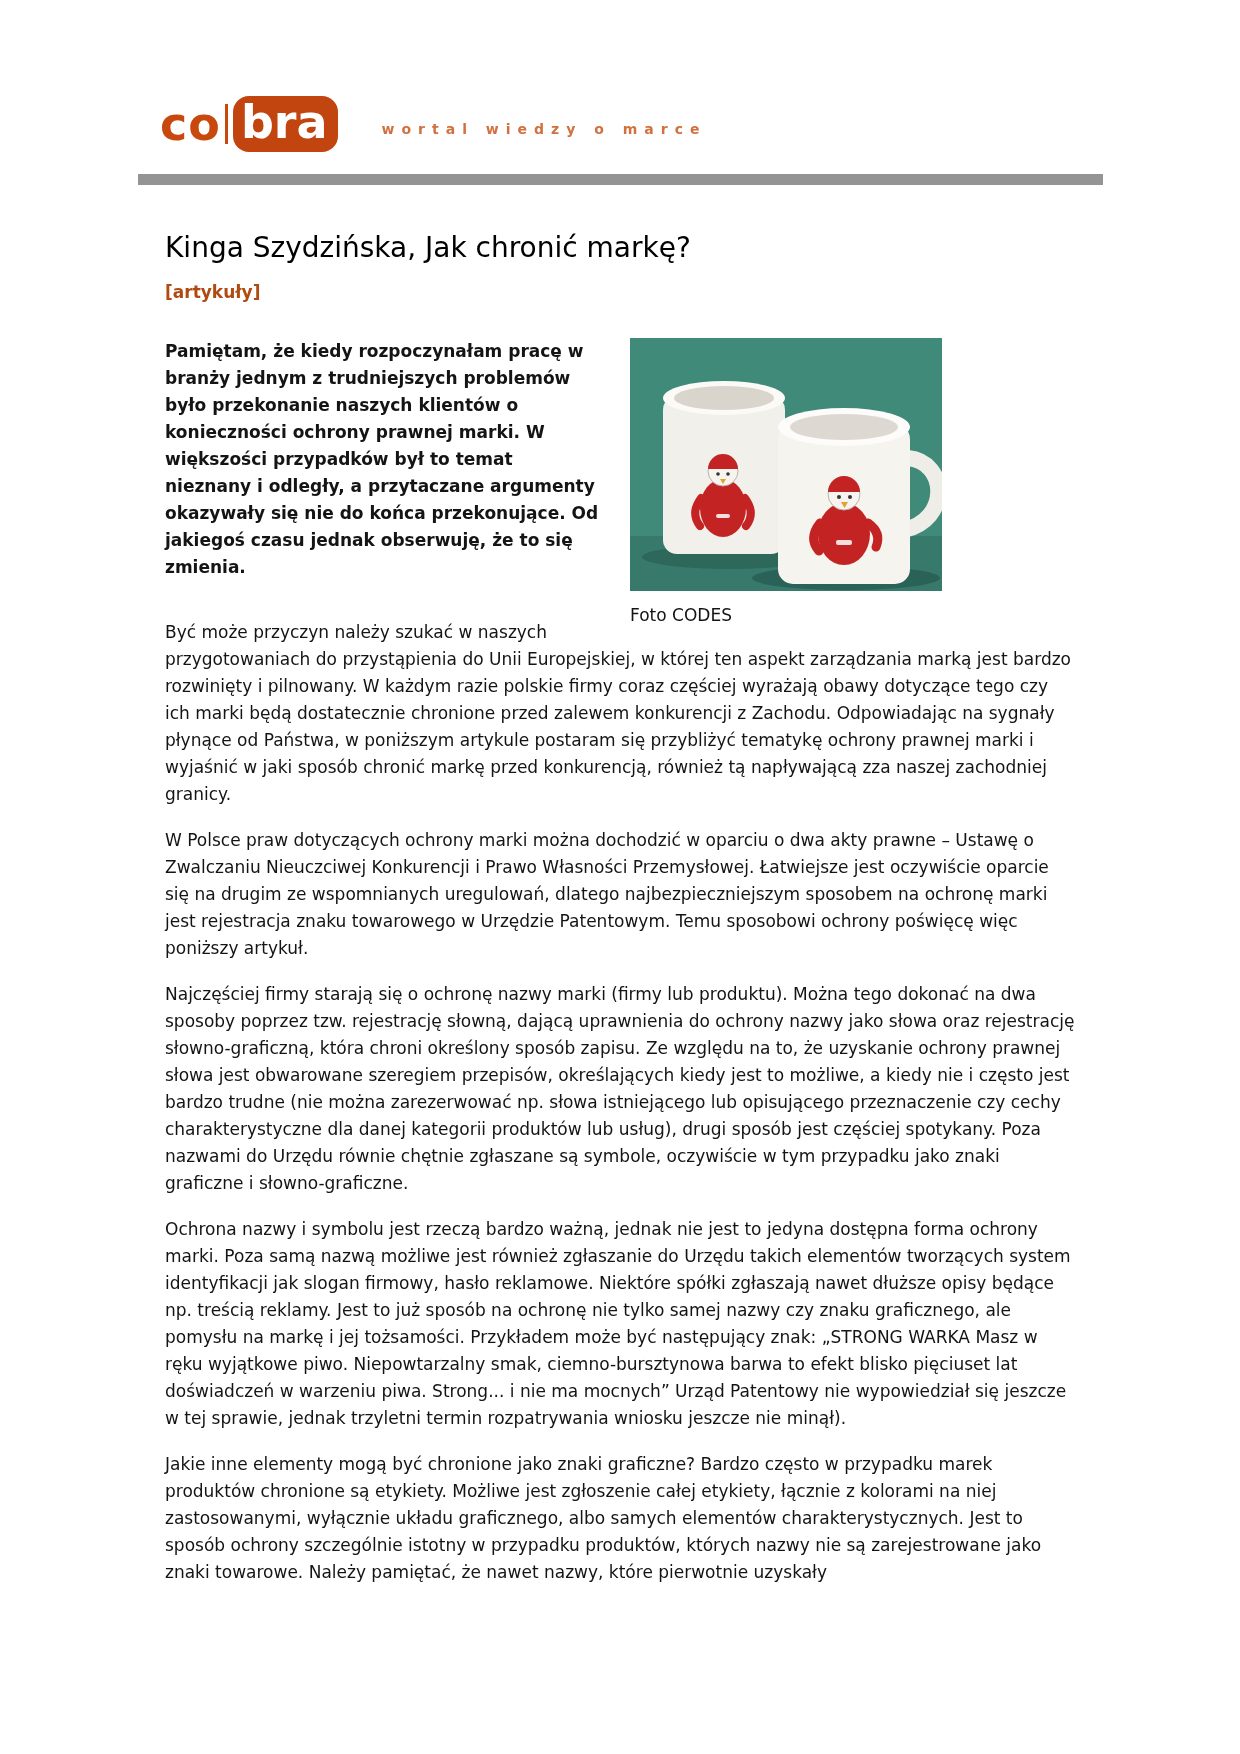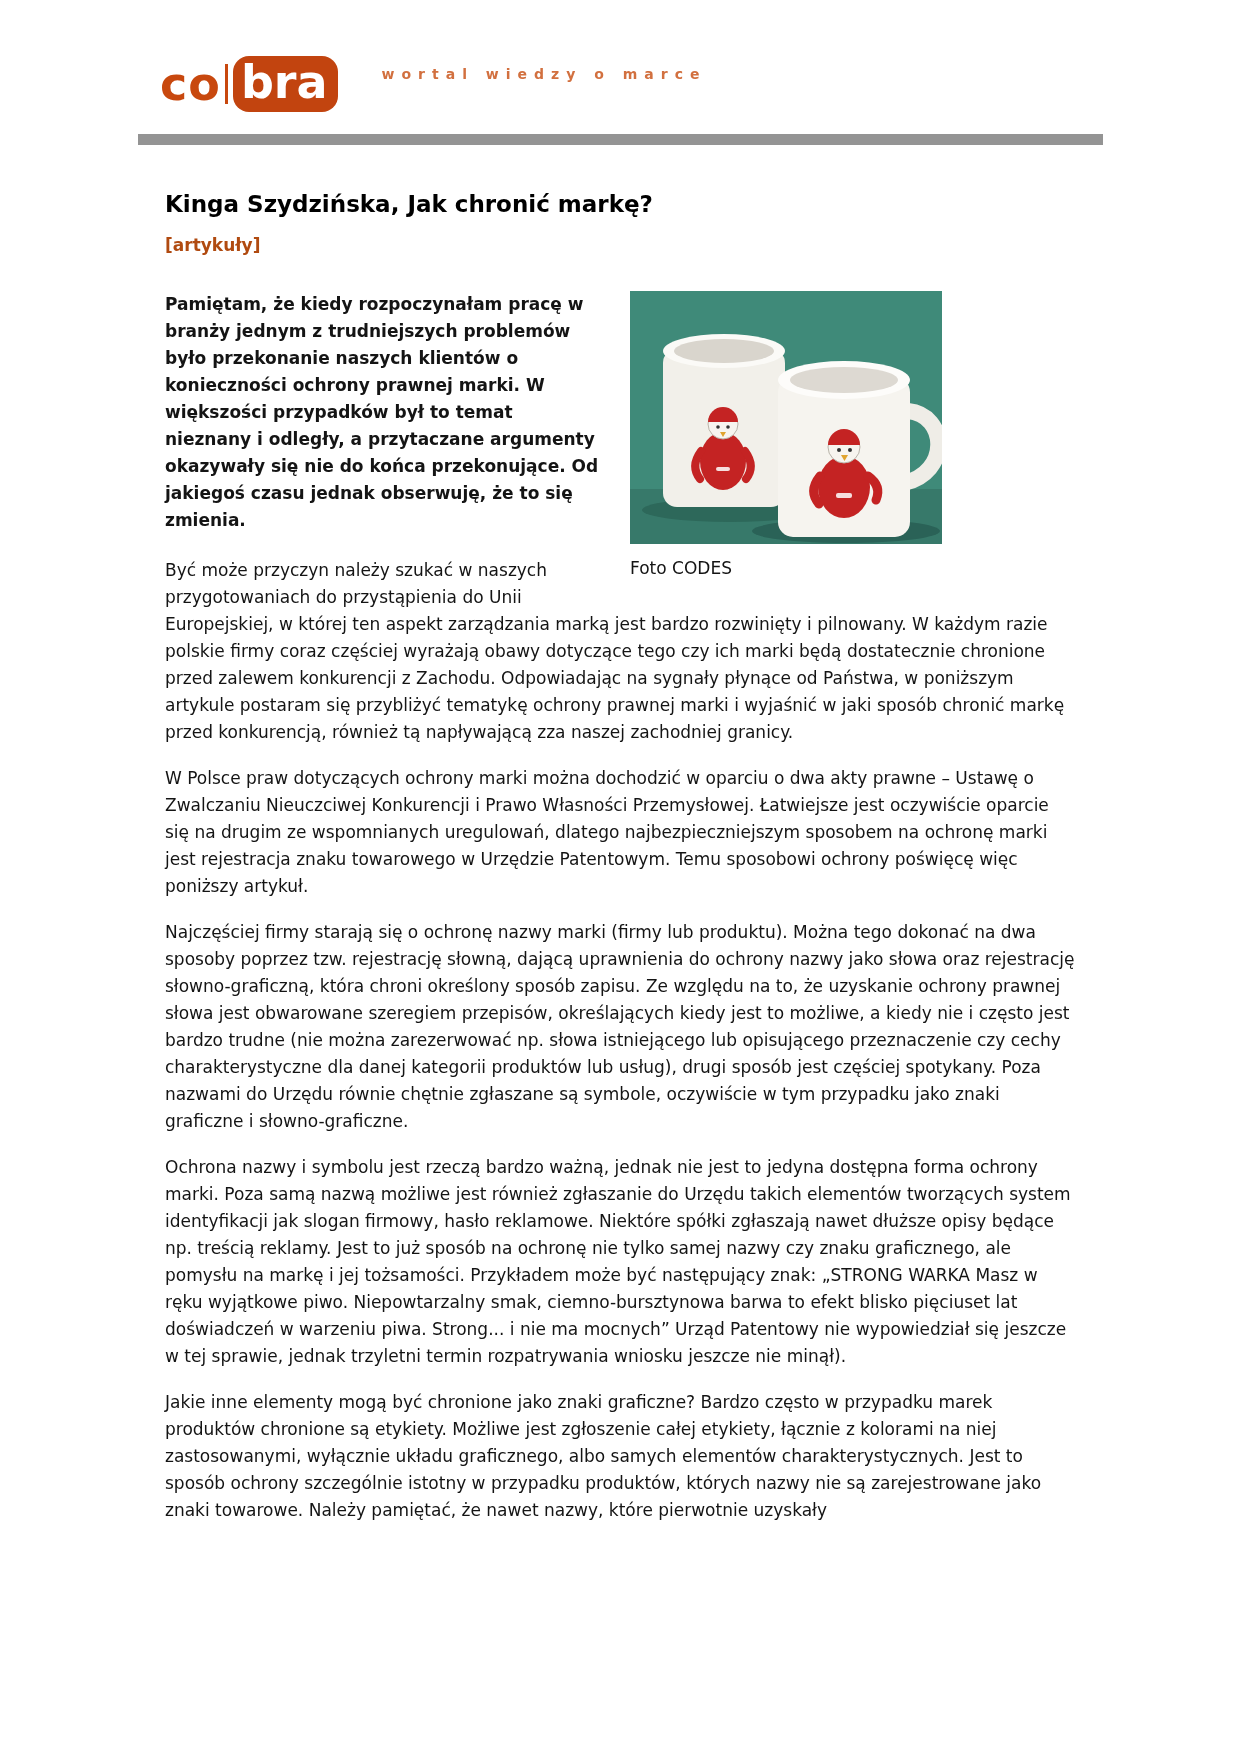--- a/index.html
+++ b/index.html
@@ -7,23 +7,24 @@
     width: 1240px;
     height: 1754px;
     background: #ffffff;
     position: relative;
     overflow: hidden;
     font-family: "DejaVu Sans", "Liberation Sans", sans-serif;
     color: #141414;
   }
   
   .logo-row {
-    padding-top: 56px;
+    padding-top: 96px;
     margin-left: 160px;
     display: flex;
+    align-items: center;
   }
   .logo { display: inline-flex; align-items: center; text-decoration: none; cursor: pointer; }
   .logo-co {
     color: #c8480e;
     font-size: 46px;
     font-weight: bold;
     line-height: 1;
     letter-spacing: 1px;
   }
   .logo-bar {
@@ -54,22 +55,22 @@
     height: 11px;
     background: #949494;
   }
   
   .main {
     margin-left: 165px;
     width: 910px;
   }
   .title {
     margin: 46px 0 0 0;
-    font-size: 23px;
-    font-weight: bold;
+    font-size: 28px;
+    font-weight: normal;
     color: #000000;
   }
   .category {
     margin-top: 18px;
     font-size: 17px;
     font-weight: bold;
     color: #b04a10;
     cursor: pointer;
   }
   .photo-figure {
@@ -84,21 +85,21 @@
     color: #141414;
   }
   p.body-par {
     font-size: 17px;
     line-height: 27px;
     margin: 0 0 19px 0;
   }
   p.lead {
     font-weight: bold;
     margin-top: 36px;
-    margin-bottom: 23px;
+    margin-bottom: 38px;
   }
 </style>
 </head>
 <body>
 
 <div class="page">
 
   <header>
     <div class="logo-row">
       <div class="logo">

